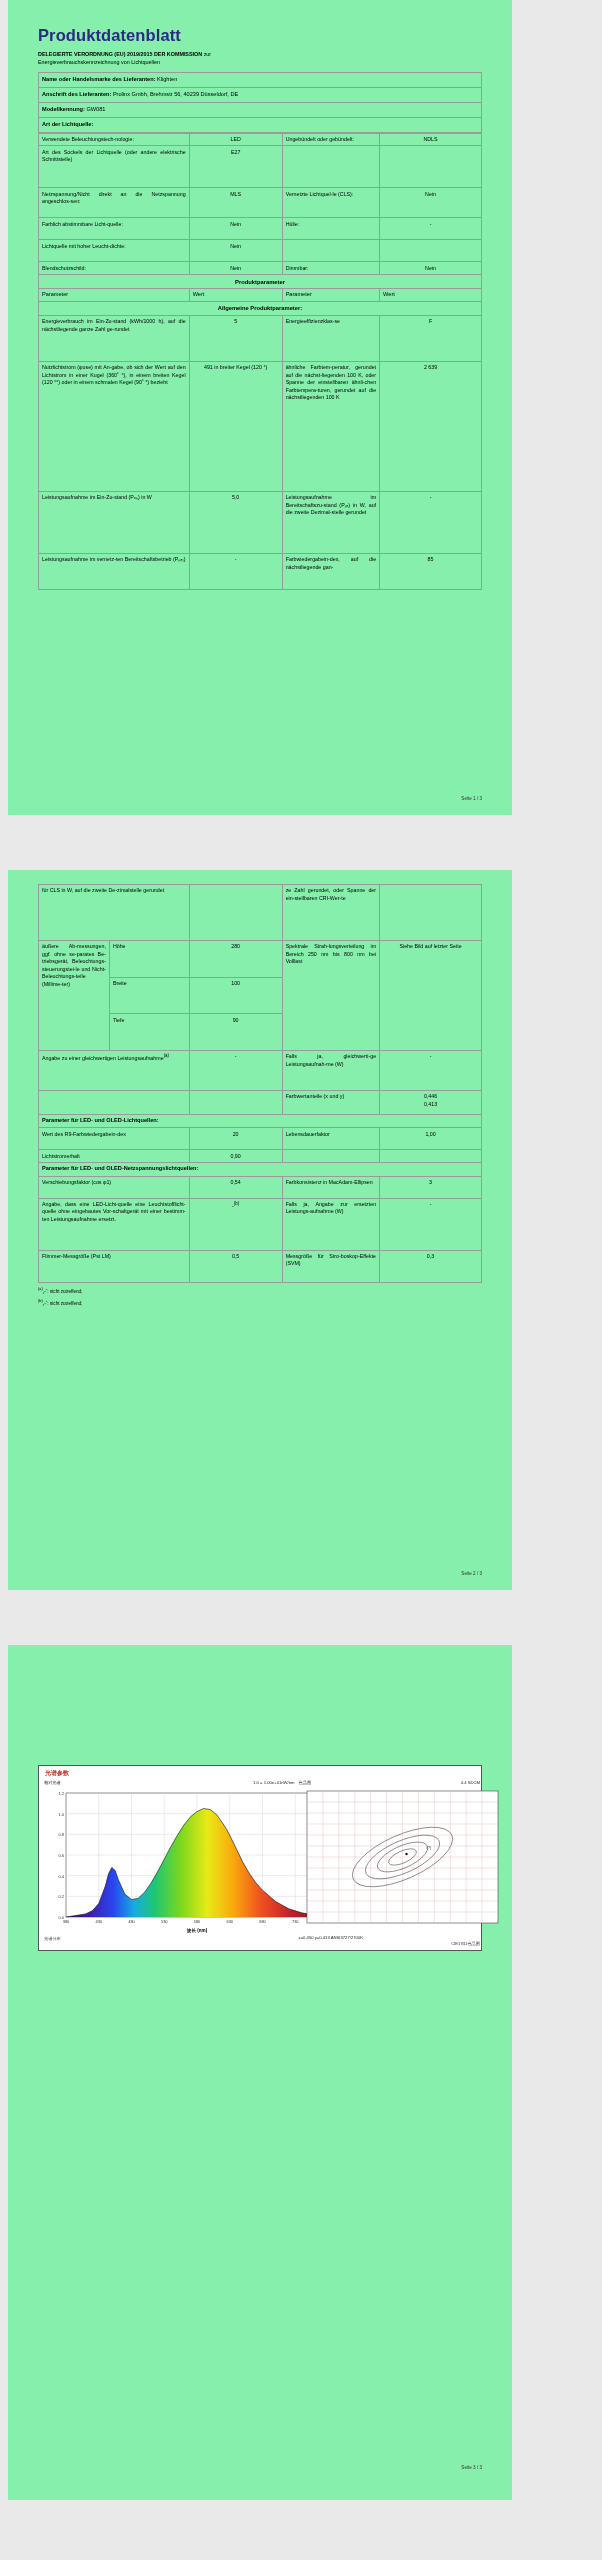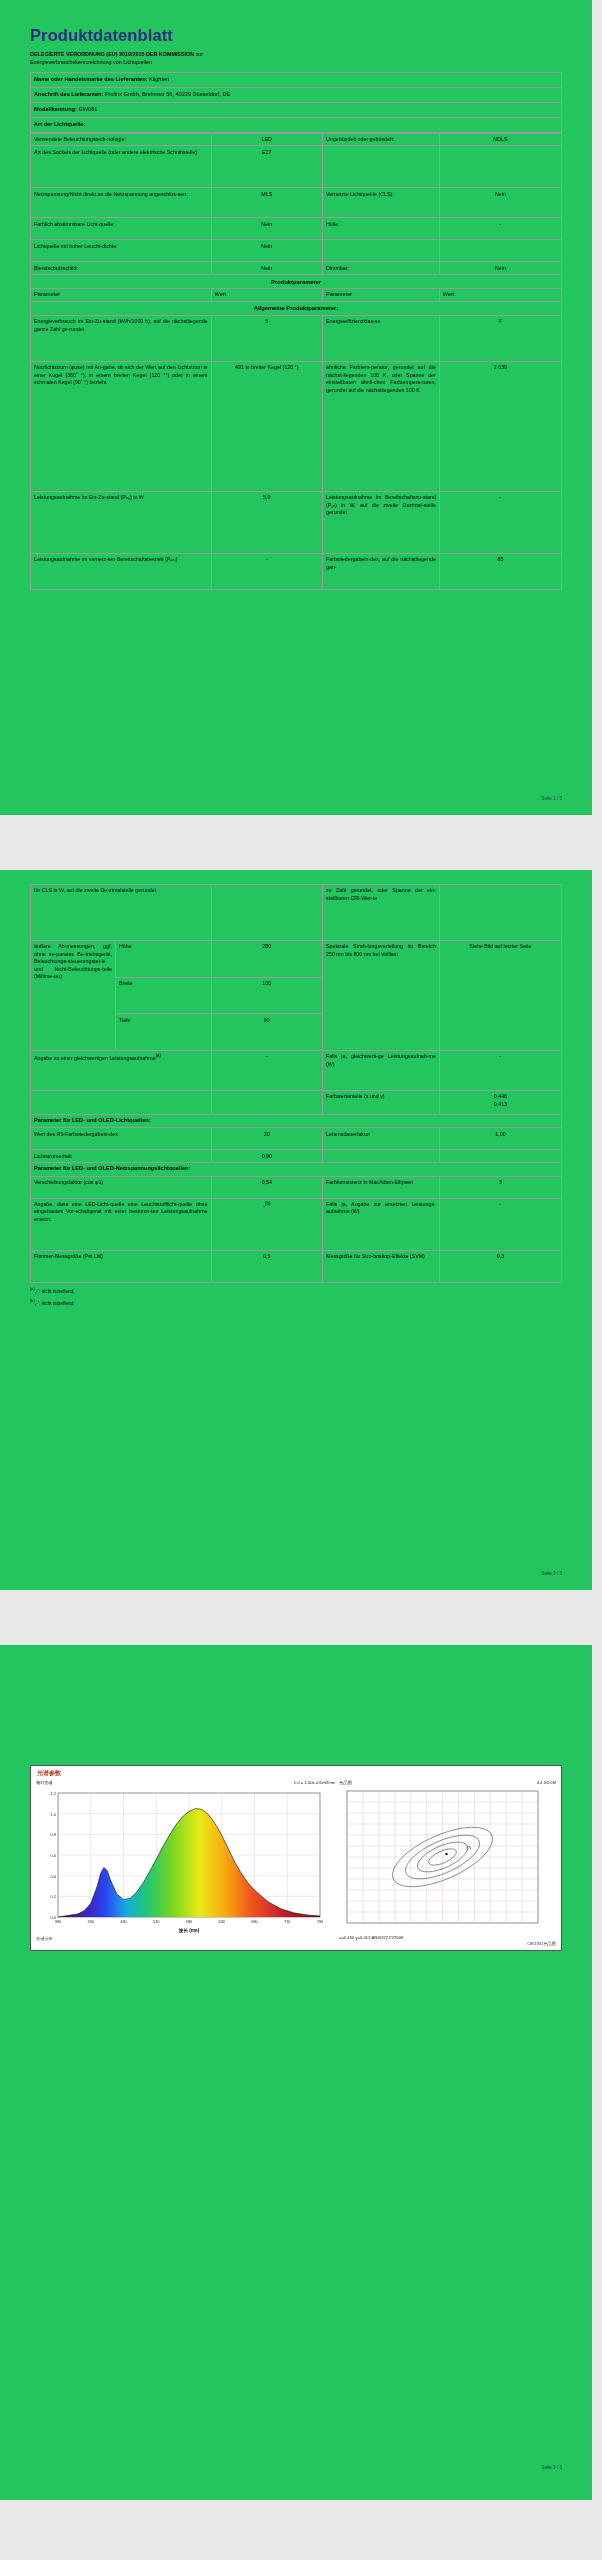--- a/index.html
+++ b/index.html
@@ -5,22 +5,23 @@
   * { box-sizing: border-box; }
   html, body { margin:0; padding:0; }
   body {
     width:602px; height:2560px;
     background:#e9e9e9;
     font-family:"Liberation Sans", sans-serif;
     color:#000;
   }
   .page {
     position:relative;
-    width:592px;
-    background:#22c55e;
+    width:504px;
+    background:#86efac;
+    margin-left:8px;
   }
   .page-inner { padding:18px 30px 0 30px; }
 
   
   .doc-title {
     font-size:16.5px; font-weight:bold; color:#2b2b80;
     letter-spacing:.1px; margin:8px 0 7px 0; line-height:1.1;
   }
   .reg-line { font-size:5.4px; line-height:1.45; margin-bottom:5px; }
   .reg-line .b { font-weight:bold; }

